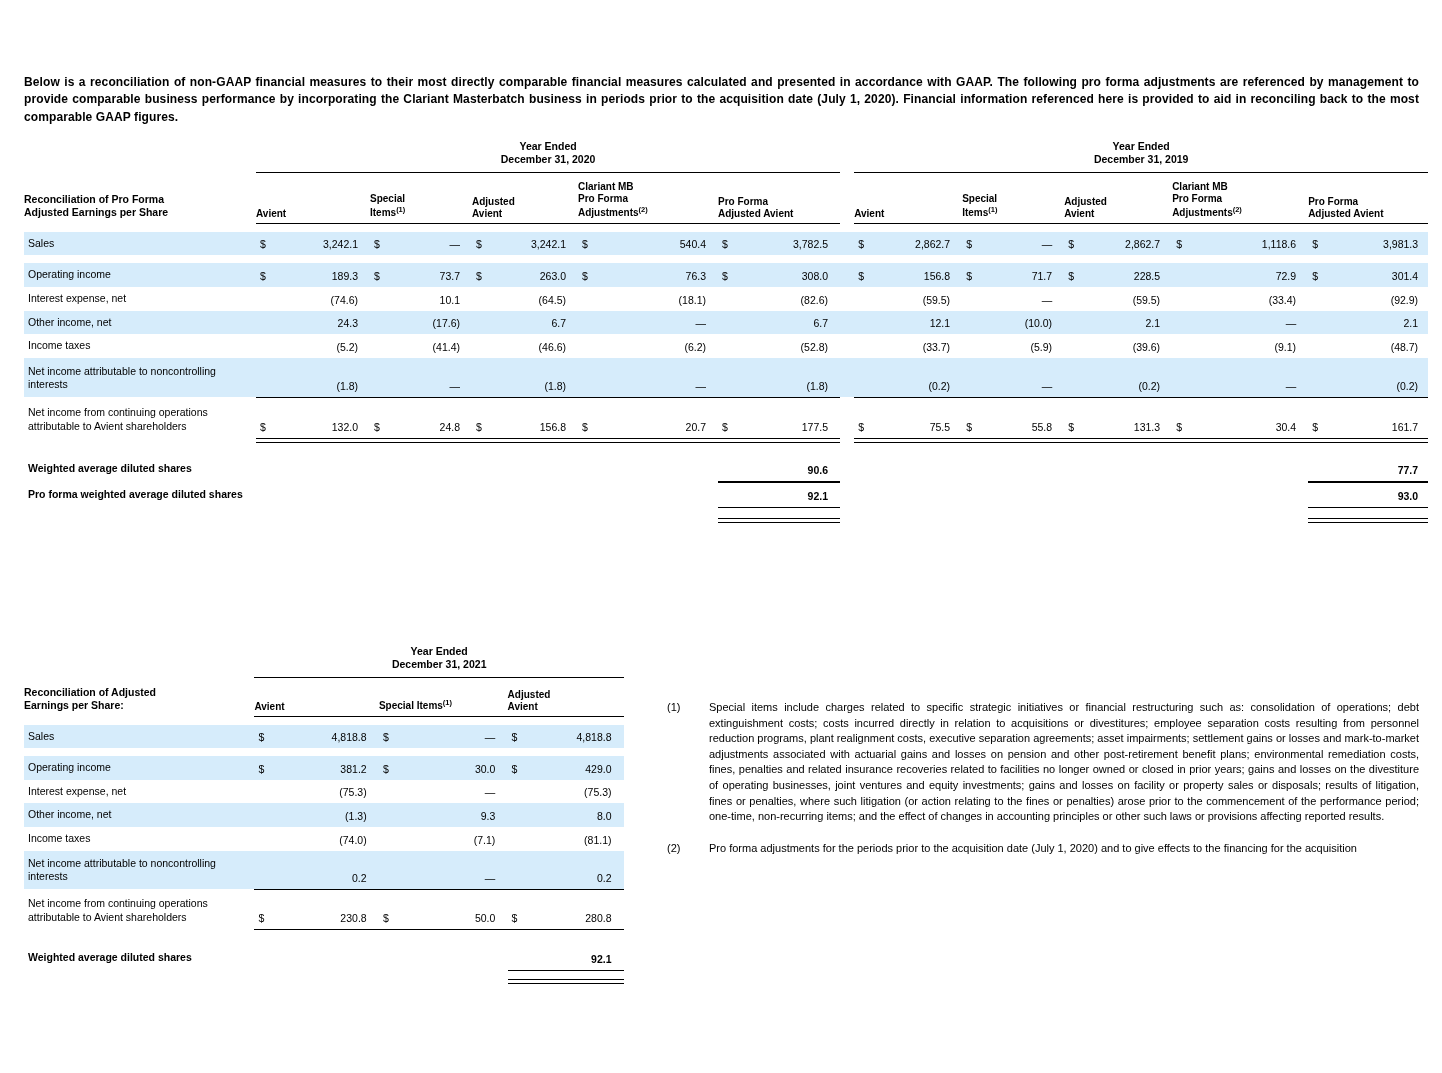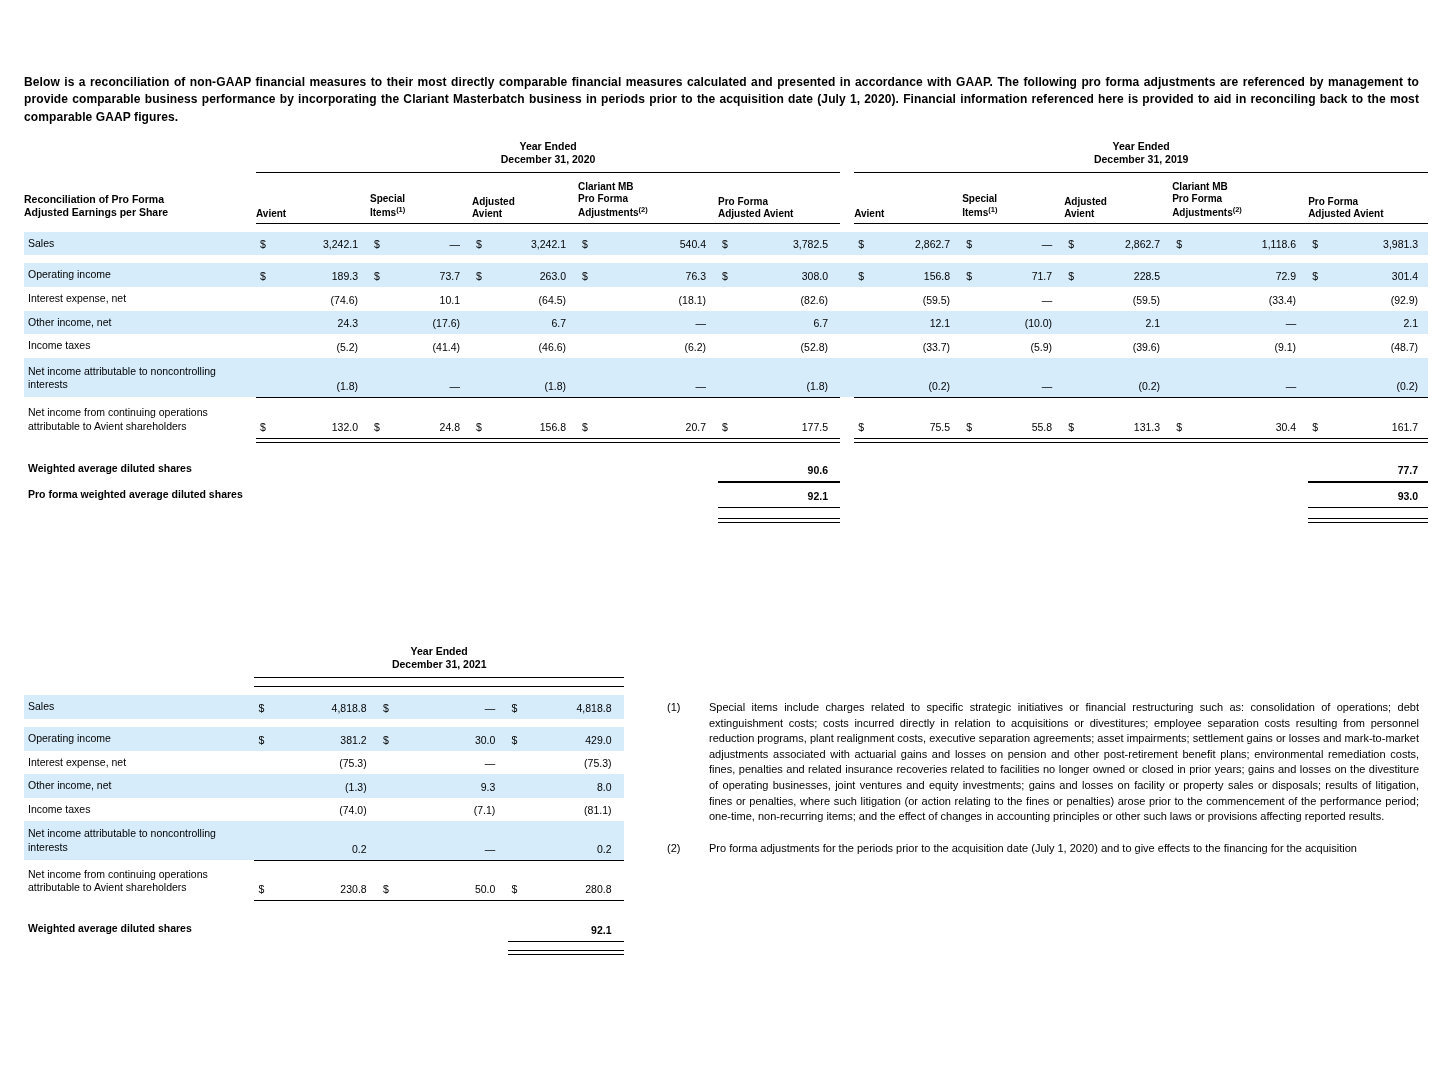--- a/index.html
+++ b/index.html
@@ -718,20 +718,36 @@
       <td></td>
       <td colspan="9">
             <div class="bar"></div>
           </td>
     </tr>
     <tr class="spacer-row">
           <td colspan="10"></td>
         </tr>
 
     <tr>
+      <td class="rowlabelhdr">
+        <div>Reconciliation of Adjusted</div>
+        <div>Earnings per Share:</div>
+      </td>
+      <td colspan="3" class="colhdr">
+        <div>Avient</div>
+      </td>
+      <td colspan="3" class="colhdr">
+        <div><span>Special Items</span><sup>(1)</sup></div>
+      </td>
+      <td colspan="3" class="colhdr">
+        <div>Adjusted</div>
+        <div>Avient</div>
+      </td>
+    </tr>
+    <tr>
       <td></td>
       <td colspan="3">
             <div class="bar"></div>
           </td>
       <td colspan="3">
             <div class="bar"></div>
           </td>
       <td colspan="3">
             <div class="bar"></div>
           </td>

